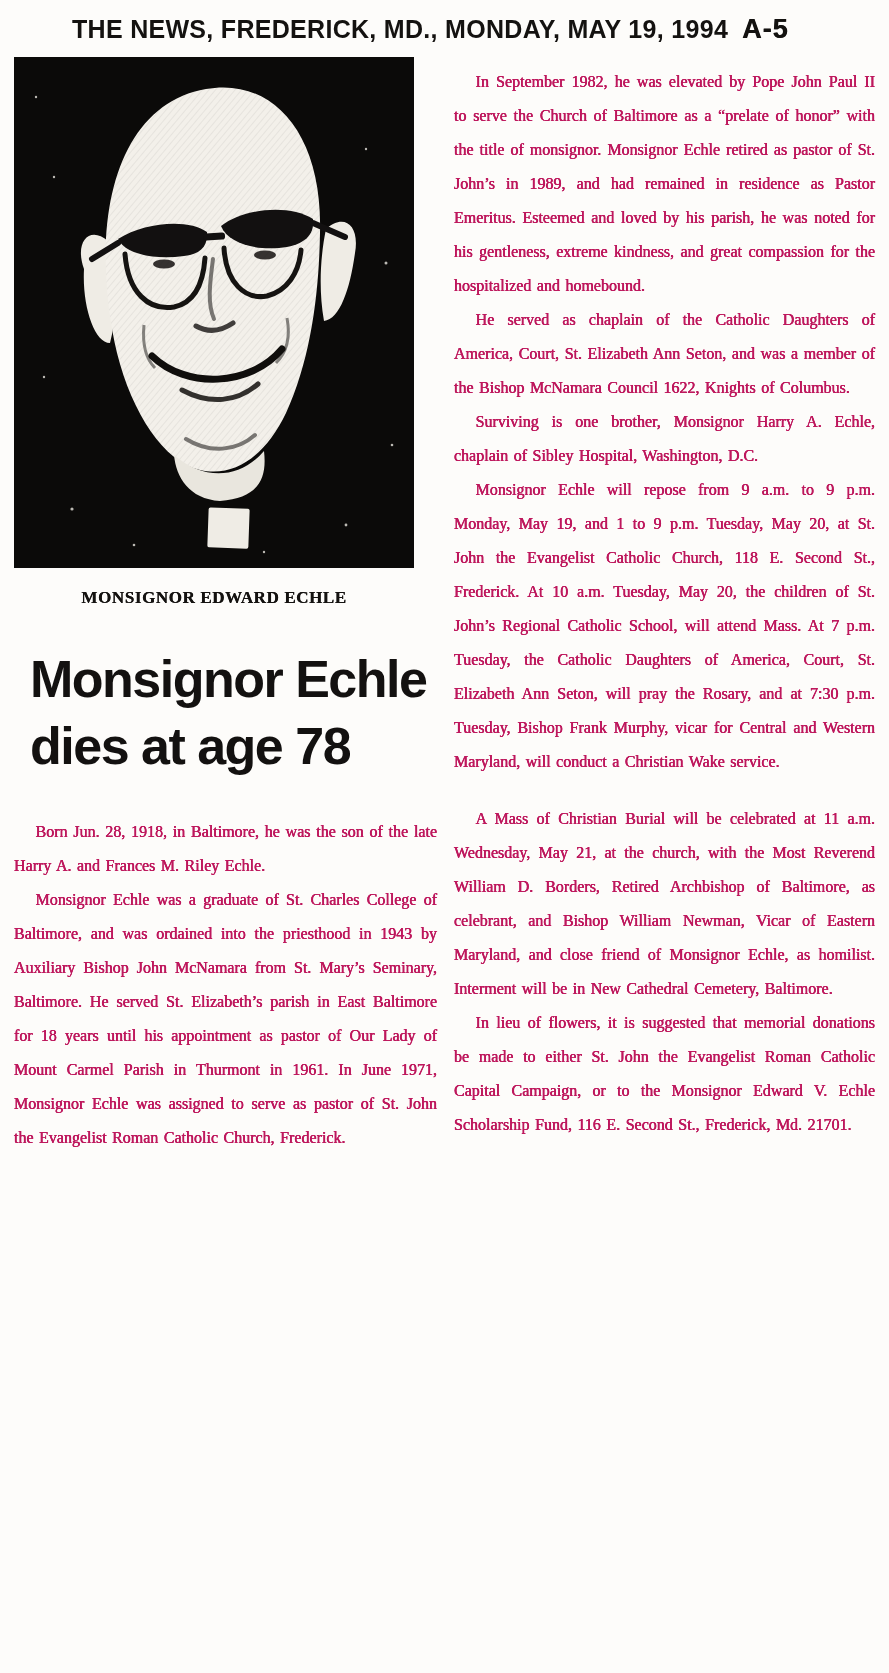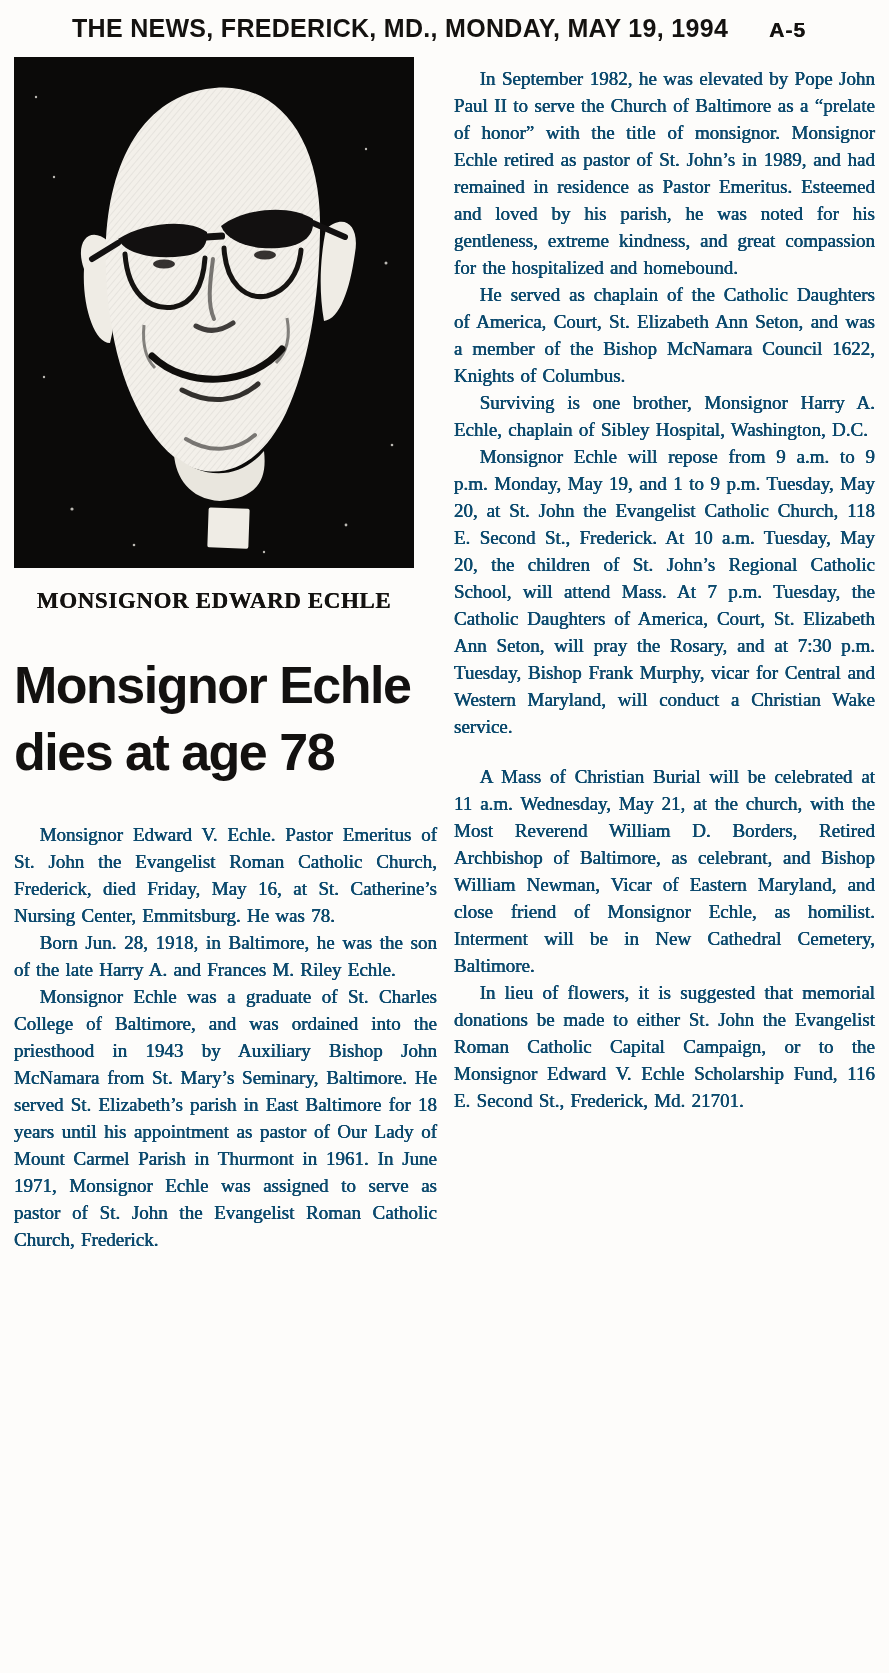--- a/index.html
+++ b/index.html
@@ -19,22 +19,22 @@
   .masthead {
     padding: 14px 0 0 72px;
     font-family: "Liberation Sans", sans-serif;
     font-weight: bold;
     font-size: 25px;
     letter-spacing: 0.3px;
     color: #141210;
     white-space: nowrap;
   }
   .masthead .pageno {
-    margin-left: 41px;
-    font-size: 21px;
+    margin-left: 14px;
+    font-size: 27px;
     letter-spacing: 1px;
     text-shadow: 0.4px 0 0 currentColor;
   }
   
   .columns {
     position: absolute;
     top: 57px; left: 14px; right: 14px;
     display: flex;
     gap: 17px;
   }
@@ -47,46 +47,47 @@
     width: 400px; height: 511px;
     background: #0b0a09;
   }
   figure.photo svg { display: block; width: 100%; height: 100%; }
 
   .caption {
     margin-top: 20px;
     width: 400px;
     text-align: center;
     font-weight: bold;
-    font-size: 23px;
+    font-size: 17px;
     letter-spacing: 0.6px;
     color: #141210;
     text-shadow: 0.3px 0 0 currentColor;
   }
 
   
   .headline {
     margin-top: 38px;
     font-family: "Liberation Sans", sans-serif;
     font-weight: bold;
     font-size: 52px;
     line-height: 1.28;
     letter-spacing: -1.5px;
     color: #131110;
+    margin-left: 16px;
   }
   .headline span { display: block; }
 
   
   .body-text { margin-top: 36px; }
   p.graf {
-    font-size: 19px;
-    line-height: 27px;
+    font-size: 16px;
+    line-height: 34px;
     text-align: justify;
     text-indent: 1.35em;
-    color: #0c4a6e;
+    color: #be185d;
     text-shadow: 0.25px 0 0 currentColor, -0.15px 0 0 currentColor;
     word-spacing: 1.5px;
   }
   p.graf.gap-before { margin-top: 23px; }
 </style>
 </head>
 <body>
 
 <div class="page">
 
@@ -163,21 +164,20 @@
       </figure>
 
       <div class="caption">MONSIGNOR EDWARD ECHLE</div>
 
       <h1 class="headline">
         <span>Monsignor Echle</span>
         <span>dies at age 78</span>
       </h1>
 
       <div class="body-text">
-        <p class="graf">Monsignor Edward V. Echle. Pastor Emeritus of St. John the Evangelist Roman Catholic Church, Frederick, died Friday, May 16, at St. Catherine’s Nursing Center, Emmitsburg. He was 78.</p>
         <p class="graf">Born Jun. 28, 1918, in Baltimore, he was the son of the late Harry A. and Frances M. Riley Echle.</p>
         <p class="graf">Monsignor Echle was a graduate of St. Charles College of Baltimore, and was ordained into the priesthood in 1943 by Auxiliary Bishop John McNamara from St. Mary’s Seminary, Baltimore. He served St. Elizabeth’s parish in East Baltimore for 18 years until his appointment as pastor of Our Lady of Mount Carmel Parish in Thurmont in 1961. In June 1971, Monsignor Echle was assigned to serve as pastor of St. John the Evangelist Roman Catholic Church, Frederick.</p>
       </div>
     </div>
 
     <div class="col right">
       <p class="graf">In September 1982, he was elevated by Pope John Paul II to serve the Church of Baltimore as a “prelate of honor” with the title of monsignor. Monsignor Echle retired as pastor of St. John’s in 1989, and had remained in residence as Pastor Emeritus. Esteemed and loved by his parish, he was noted for his gentleness, extreme kindness, and great compassion for the hospitalized and homebound.</p>
       <p class="graf">He served as chaplain of the Catholic Daughters of America, Court, St. Elizabeth Ann Seton, and was a member of the Bishop McNamara Council 1622, Knights of Columbus.</p>
       <p class="graf">Surviving is one brother, Monsignor Harry A. Echle, chaplain of Sibley Hospital, Washington, D.C.</p>
       <p class="graf">Monsignor Echle will repose from 9 a.m. to 9 p.m. Monday, May 19, and 1 to 9 p.m. Tuesday, May 20, at St. John the Evangelist Catholic Church, 118 E. Second St., Frederick. At 10 a.m. Tuesday, May 20, the children of St. John’s Regional Catholic School, will attend Mass. At 7 p.m. Tuesday, the Catholic Daughters of America, Court, St. Elizabeth Ann Seton, will pray the Rosary, and at 7:30 p.m. Tuesday, Bishop Frank Murphy, vicar for Central and Western Maryland, will conduct a Christian Wake service.</p>

